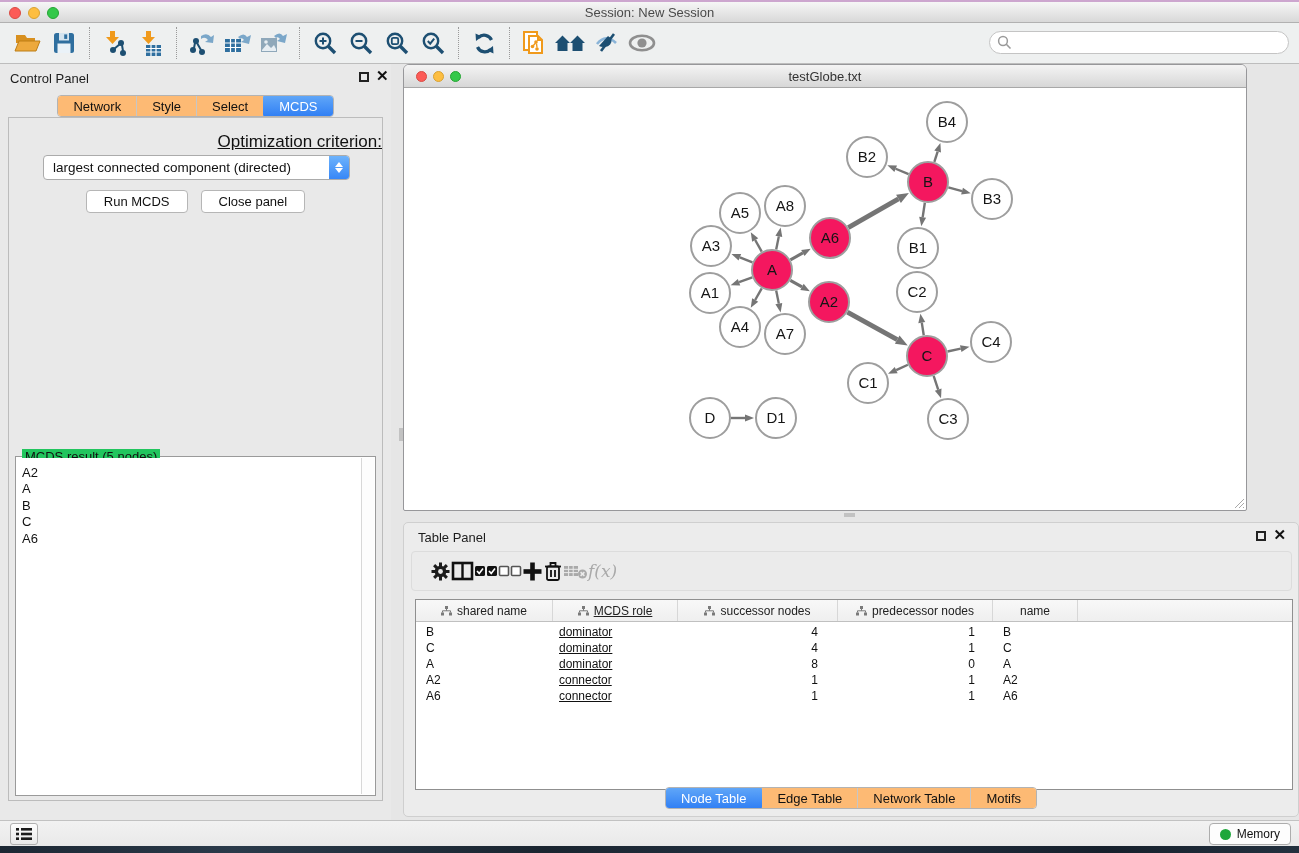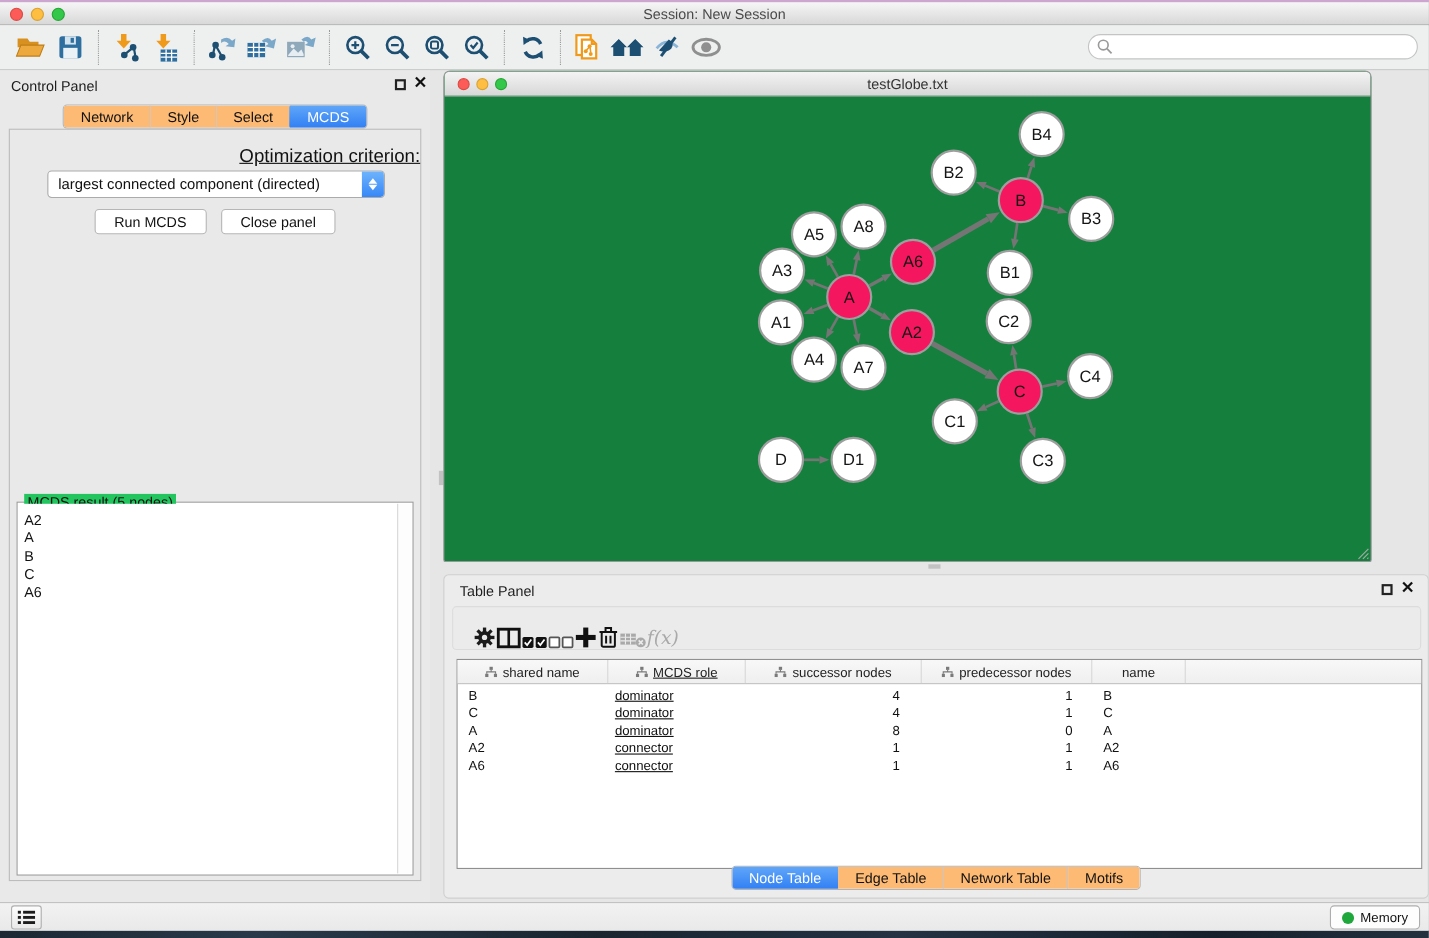--- a/index.html
+++ b/index.html
@@ -73,35 +73,35 @@
   .mcds-scroll { position:absolute; right:1px; top:1px; bottom:1px; width:13px;
     background:#fdfdfd; border-left:1px solid #d8d8d8; }
 
   
   .right-area { position:absolute; left:391px; top:0; width:908px; height:756px; }
   .v-tick { position:absolute; left:8px; top:364px; width:4px; height:13px; background:#c2c2c2; }
   .h-tick { position:absolute; left:453px; top:449px; width:11px; height:4px; background:#c2c2c2; }
 
   
   .net-window { position:absolute; left:12px; top:0; width:844px; height:447px;
-    border:1px solid #97979a; border-radius:6px 6px 2px 2px; background:#15803d; }
+    border:1px solid #97979a; border-radius:6px 6px 2px 2px; background:#ffffff; }
   .net-titlebar { position:relative; height:23px; background:linear-gradient(#f4f4f4,#d7d7d7);
     border-bottom:1px solid #a8a8a8; border-radius:5px 5px 0 0; }
   .net-titlebar .title-text { top:4px; color:#333; }
   .net-titlebar .lights { left:12px; top:6px; gap:6px; }
   .net-titlebar .light { width:11px; height:11px; }
   .net-canvas { display:block; }
   .grip { position:absolute; right:1px; bottom:1px; }
 
   
   .table-panel { position:absolute; left:12px; top:458px; width:896px; height:295px;
     background:#ececec; border:1px solid #cfcfcf; border-radius:5px; }
   .tp-toolbar { position:absolute; left:7px; top:28px; width:881px; height:40px;
     background:#ebebeb; border:1px solid #dcdcdc; border-radius:4px;
-    display:flex; align-items:flex-end; padding-left:18px; }
+    display:flex; align-items:center; padding-left:18px; }
   .tp-ic { display:flex; align-items:center; justify-content:center; }
   .fx-label { font-family:"DejaVu Serif", serif; font-style:italic; font-size:17px; color:#a9a9a9; }
   .ntable { position:absolute; left:11px; top:76px; width:878px; height:191px;
     background:#fff; border:1px solid #8f8f8f; }
   .thead { display:flex; height:22px; background:linear-gradient(#f8f8f8,#efefef); border-bottom:1px solid #c0c0c0; }
   .th { display:flex; align-items:center; justify-content:center; gap:5px;
     font-size:12px; color:#222; border-right:1px solid #d7d7d7; }
   .tr { display:flex; height:16px; }
   .td { font-size:12px; color:#111; line-height:15.5px; white-space:nowrap; }
   .c0 { width:137px; } .c1 { width:125px;text-decoration:underline; } .c2 { width:160px; } .c3 { width:155px;justify-content:center; } .c4 { width:85px; }

